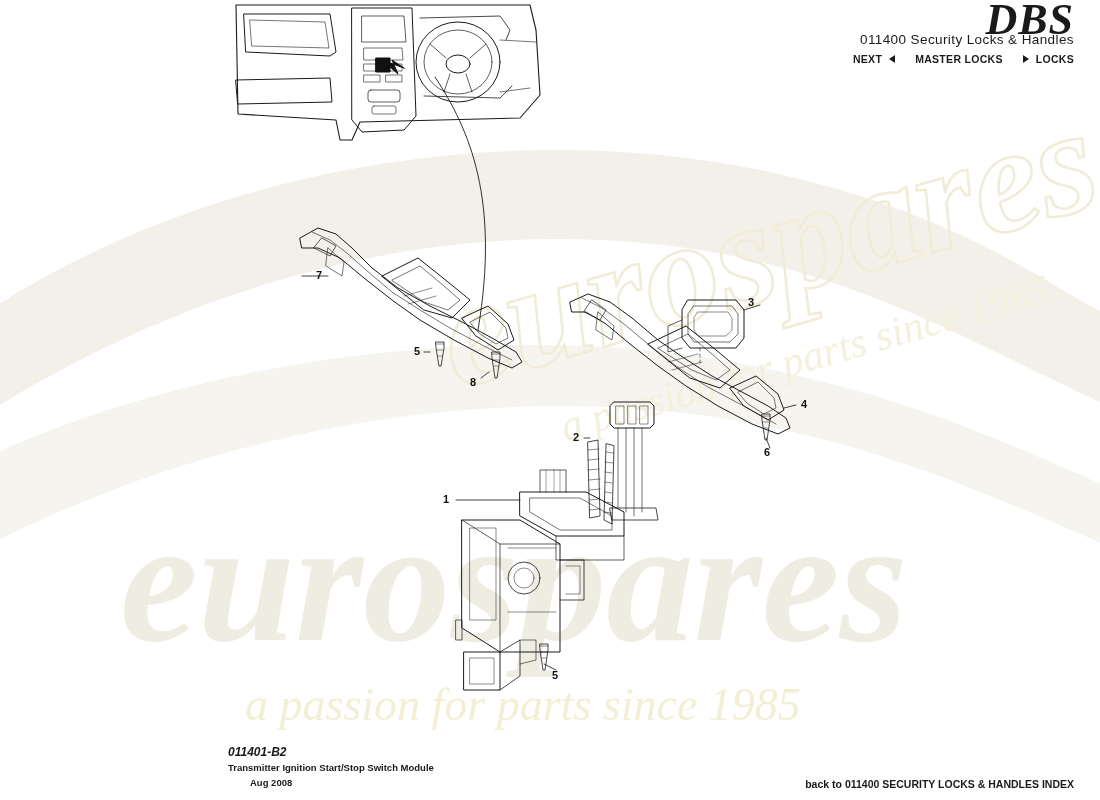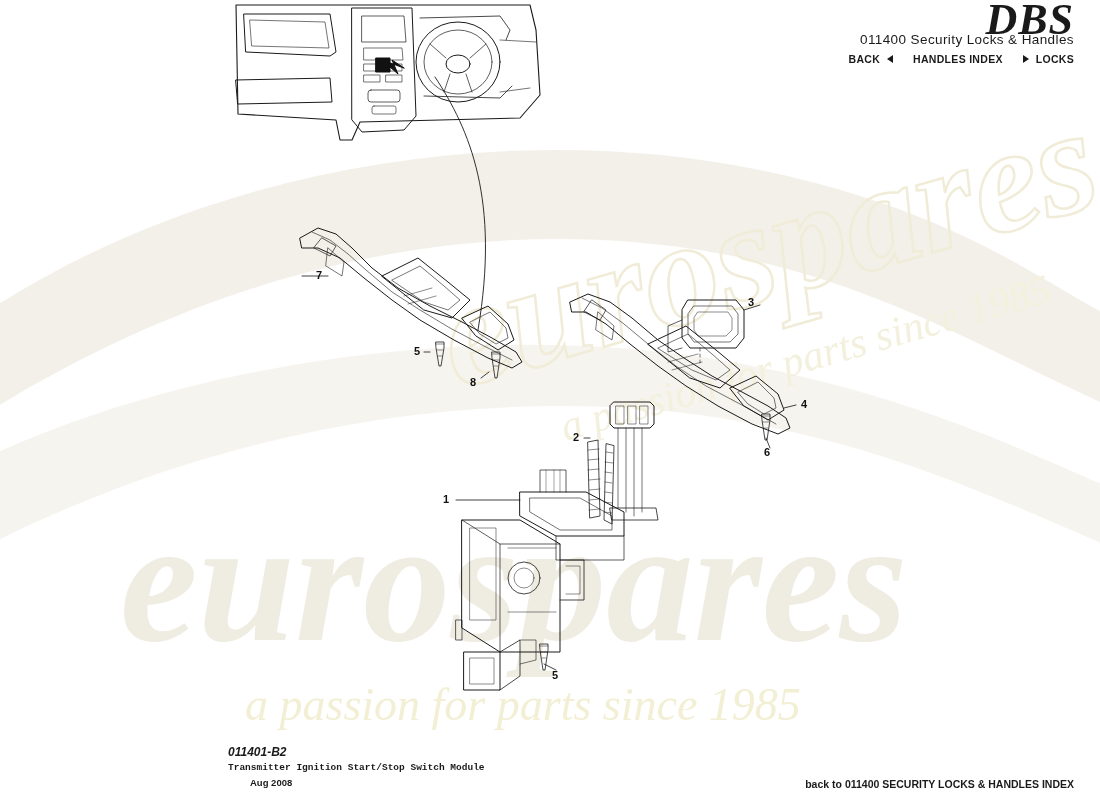--- a/index.html
+++ b/index.html
@@ -88,21 +88,21 @@
     position: absolute;
     left: 228px;
     bottom: 10px;
     font-size: 9.5px;
     font-weight: bold;
     line-height: 15px;
     color: #1a1a1a;
     z-index: 5;
   }
   .footer-left .code { font-size: 12px; font-style: italic; }
-  .footer-left .name { font-size: 9.5px; font-family: Liberation Mono, monospace; }
+  .footer-left .name { font-size: 9.5px; }
   .footer-left .date { font-weight: bold; margin-left: 22px; }
   .footer-right {
     position: absolute;
     right: 26px;
     bottom: 10px;
     font-size: 10.5px;
     font-weight: bold;
     color: #1a1a1a;
     cursor: pointer;
     z-index: 5;
@@ -148,24 +148,24 @@
     </g>
   </svg>
 
   <div class="brand">
     <span>DBS</span>
   </div>
 
   <div class="section-title">011400 Security Locks &amp; Handles</div>
 
   <div class="navbar">
-    <span class="nav-link">BACK</span>
+    <span class="nav-link">NEXT</span>
     <span class="tri-left"></span>
     <span style="display:inline-block;width:6px"></span>
-    <span class="nav-link">HANDLES INDEX</span>
+    <span class="nav-link">MASTER LOCKS</span>
     <span style="display:inline-block;width:6px"></span>
     <span class="tri-right"></span>
     <span class="nav-link">LOCKS</span>
   </div>
 
   <svg class="drawing" viewBox="0 0 1100 800">
     <g fill="none" stroke="#1a1a1a" stroke-width="1" stroke-linejoin="round" stroke-linecap="round">
 
       <g>
         <path d="M236 5 L530 5 L536 30 L540 95 L520 118 L360 122 L352 140 L340 140 L336 120 L238 114 Z" stroke-width="1.1"></path>

